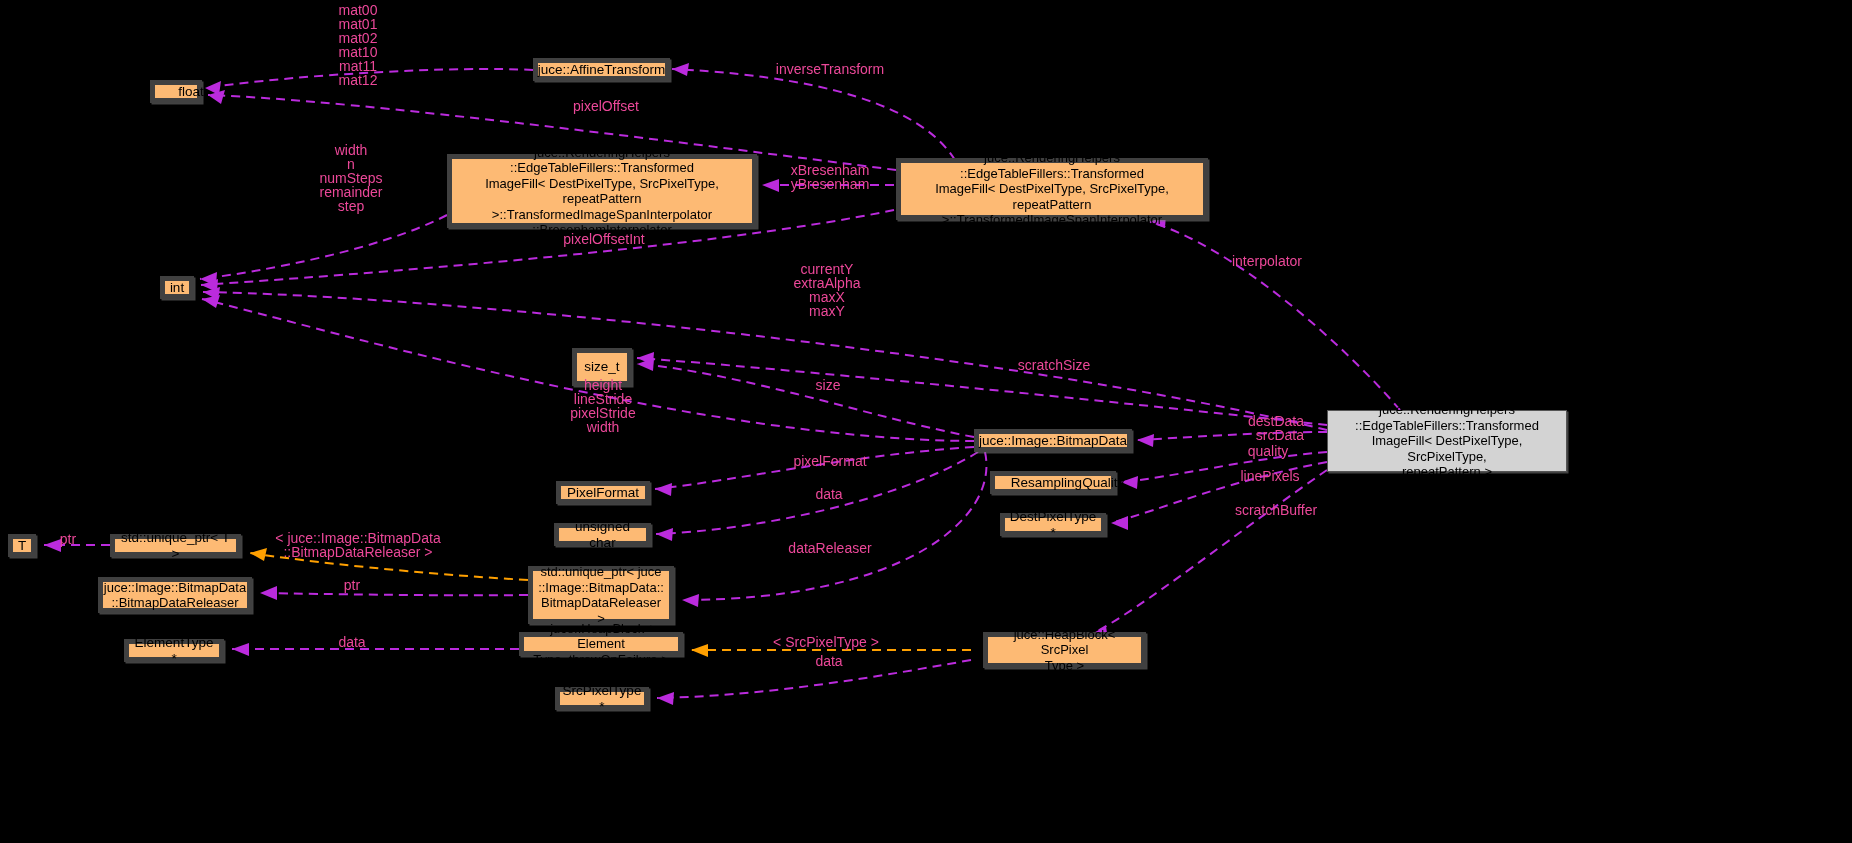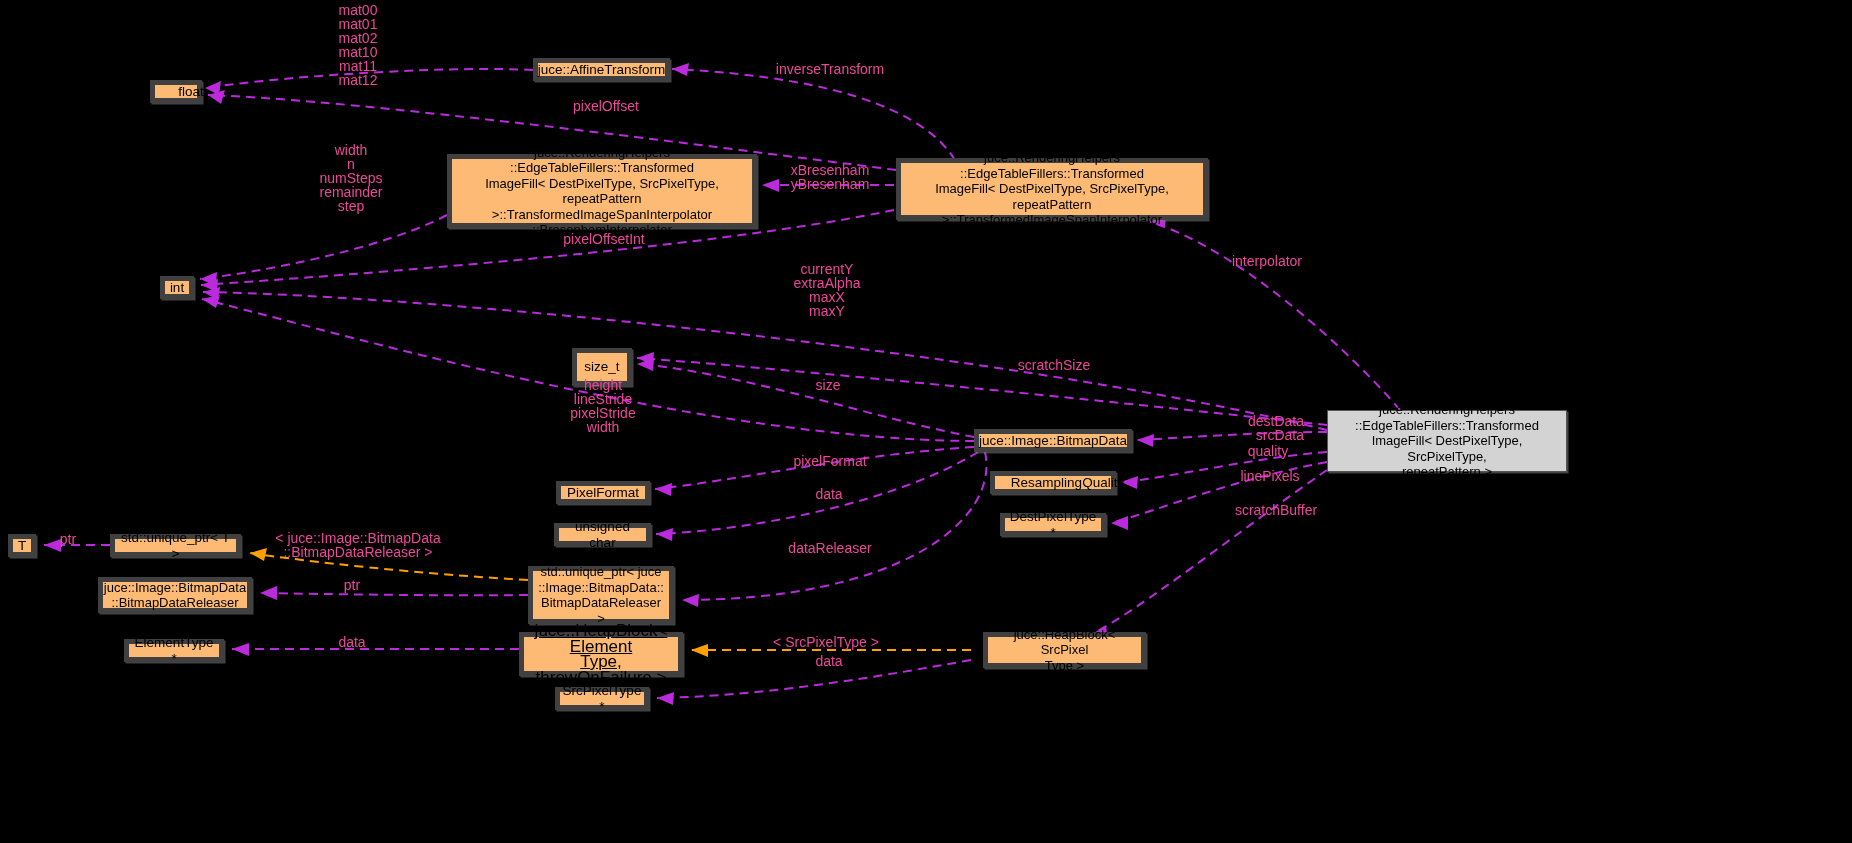--- a/index.html
+++ b/index.html
@@ -133,21 +133,21 @@
       <div class="node" style="left: 1000px; top: 513px; width: 106px; height: 23px;">DestPixelType *</div>
       <div class="node" style="left: 554px; top: 523px; width: 97px; height: 23px;">unsigned char</div>
       <div class="node" style="left: 8px; top: 534px; width: 28px; height: 23px;">T</div>
       <div class="node" style="left: 110px; top: 534px; width: 131px; height: 23px;">std::unique_ptr&lt; T &gt;</div>
       <div class="node" style="left: 98px; top: 577px; width: 154px; height: 36px; font-size: 13px;">juce::Image::BitmapData
 ::BitmapDataReleaser</div>
       <div class="node" style="left: 528px; top: 566px; width: 146px; height: 58px; font-size: 13px;">std::unique_ptr&lt; juce
 ::Image::BitmapData::
 BitmapDataReleaser &gt;</div>
       <div class="node" style="left: 124px; top: 639px; width: 100px; height: 23px;">ElementType *</div>
-      <div class="node" style="left: 519px; top: 632px; width: 164px; height: 44px; font-size: 17px; text-decoration: underline;">juce::HeapBlock&lt; Element
+      <div class="node" style="left: 519px; top: 632px; width: 164px; height: 24px; font-size: 13px;">juce::HeapBlock&lt; Element
 Type, throwOnFailure &gt;</div>
       <div class="node" style="left: 971px; top: 632px; width: 163px; height: 36px; font-size: 13px; margin-left: 12px;">juce::HeapBlock&lt; SrcPixel
 Type &gt;</div>
       <div class="node" style="left: 555px; top: 687px; width: 94px; height: 23px;">SrcPixelType *</div>
     </div>
   <div id="label-layer">
       <div class="elabel" style="left: 328px; top: 3px; width: 60px; text-align: center;">mat00
 mat01
 mat02
 mat10

